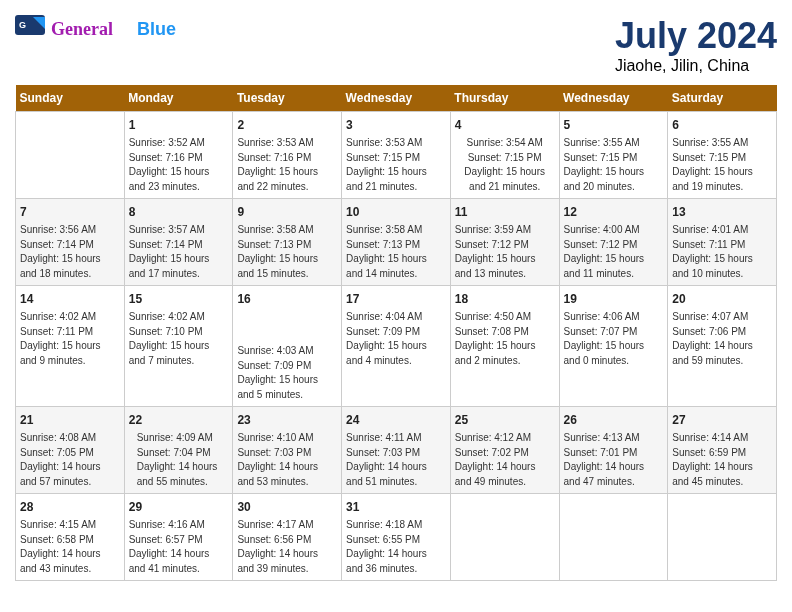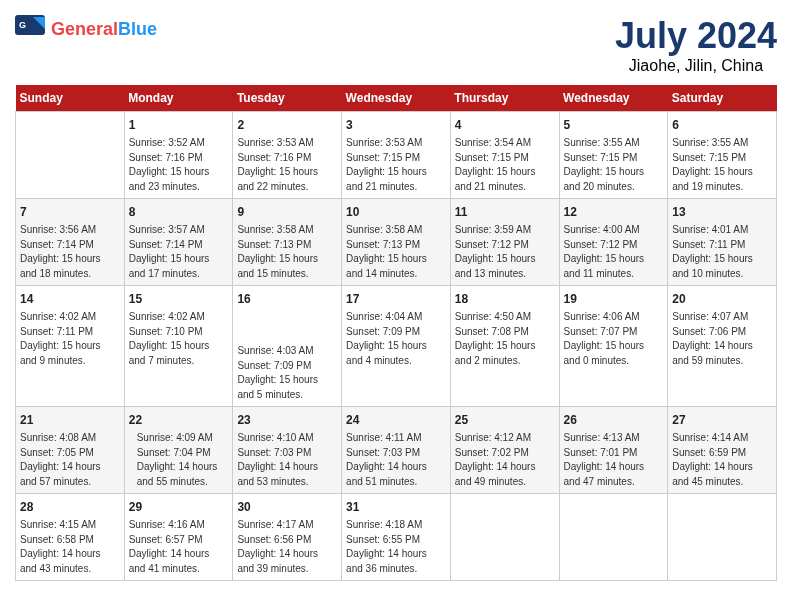--- a/index.html
+++ b/index.html
@@ -16,44 +16,44 @@
       align-items: flex-start;
       margin-bottom: 10px;
     }
     .logo {
       display: flex;
       align-items: center;
       font-size: 18px;
       font-weight: bold;
       color: #1a3a6e;
     }
-    .logo-general { color: #ef4444; }
-    .logo-blue { color: #2196F3; }
+    .logo-general { color: #a21caf; font-family: Liberation Serif, serif; }
+    .logo-blue { color: #2196F3; padding-left: 24px; }
     .logo-icon {
       width: 32px;
       height: 28px;
       margin-right: 4px;
     }
-    .title-block { text-align: center; }
+    .title-block { text-align: left; }
     .month-title {
       font-size: 36px;
       font-weight: bold;
       color: #1a3a6e;
     }
     .location {
       font-size: 16px;
       color: #000000;
     }
     table {
       width: 100%;
       border-collapse: collapse;
       font-size: 11px;
     }
     thead tr th {
-      background-color: #b91c1c;
+      background-color: #a16207;
       color: #fff;
       padding: 6px 4px;
       text-align: left;
       font-size: 12px;
       font-weight: bold;
     }
     tbody tr td {
       border: 1px solid #ccc;
       vertical-align: top;
       padding: 4px;
@@ -135,21 +135,21 @@
         </td>
         <td>
           <span class="day-num">3</span>
           <div class="day-info" style="white-space: pre-line;">Sunrise: 3:53 AM
 Sunset: 7:15 PM
 Daylight: 15 hours
 and 21 minutes.</div>
         </td>
         <td>
           <span class="day-num">4</span>
-          <div class="day-info" style="white-space: pre-line;">Sunrise: 3:54 AM
+          <div class="day-info" style="white-space: pre-line; text-align: center;">Sunrise: 3:54 AM
 Sunset: 7:15 PM
 Daylight: 15 hours
 and 21 minutes.</div>
         </td>
         <td>
           <span class="day-num">5</span>
           <div class="day-info" style="white-space: pre-line;">Sunrise: 3:55 AM
 Sunset: 7:15 PM
 Daylight: 15 hours
 and 20 minutes.</div>

